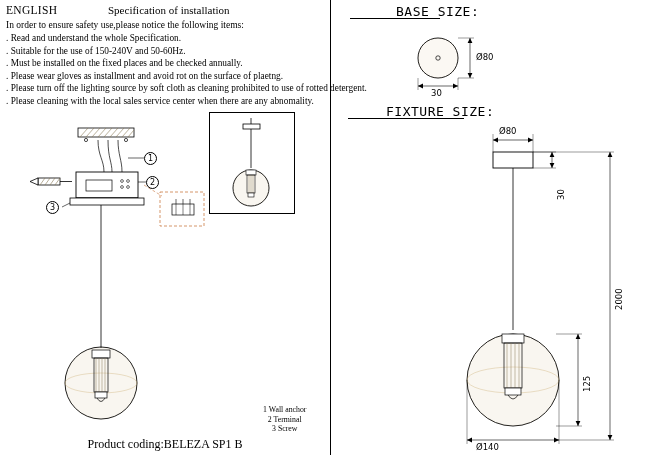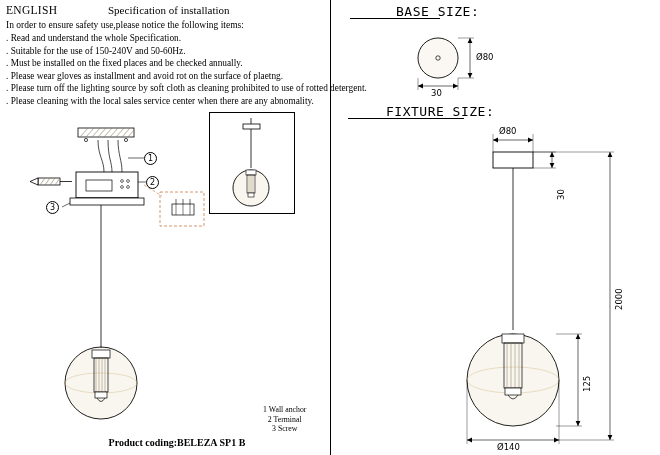--- a/index.html
+++ b/index.html
@@ -56,26 +56,26 @@
     top: 32px;
     width: 320px;
     font-size: 9.3px;
     line-height: 12.6px;
   }
   .bullets div {
     white-space: nowrap;
   }
   .product-code {
     position: absolute;
-    left: 12px;
+    left: 0;
     top: 437px;
     width: 330px;
     text-align: center;
-    font-size: 10px;
-    font-weight: bold;
+    font-size: 12px;
+    font-weight: normal;
   }
   .parts-list {
     position: absolute;
     left: 263px;
     top: 405px;
     font-size: 7.8px;
     line-height: 9.6px;
     font-family: "Liberation Serif", serif;
     text-align: center;
   }
@@ -342,15 +342,15 @@
     </g>
   </svg>
 
   <div class="dim" style="left:476px; top:52px;">Ø80</div>
   <div class="dim" style="left:431px; top:88px;">30</div>
 
   <div class="dim" style="left:499px; top:126px;">Ø80</div>
   <div class="dim rot" style="left:556px; top:200px;">30</div>
   <div class="dim rot" style="left:614px; top:310px;">2000</div>
   <div class="dim rot" style="left:582px; top:392px;">125</div>
-  <div class="dim" style="left:497px; top:442px;">Ø140</div>
+  <div class="dim" style="left:476px; top:442px;">Ø140</div>
 
 </div>
 
 </body></html>

